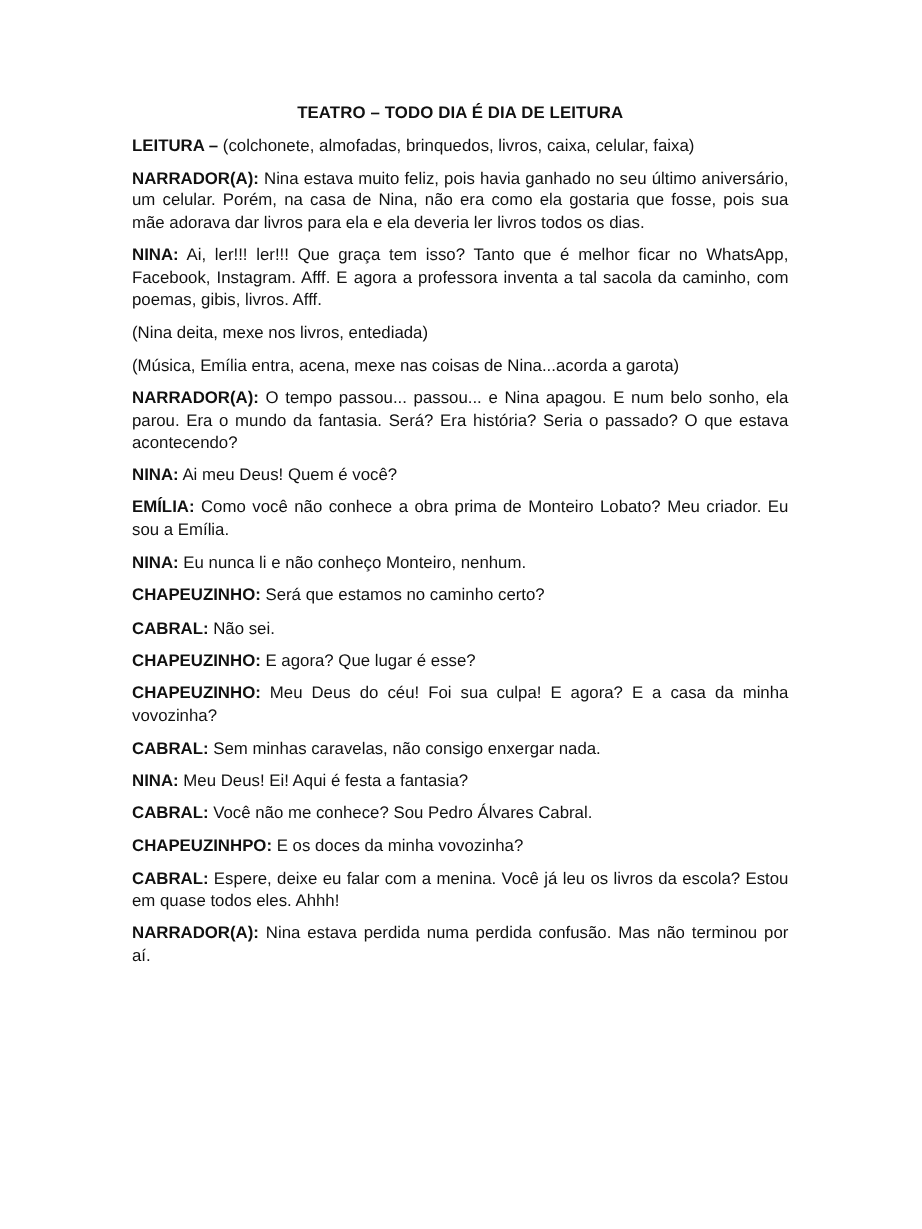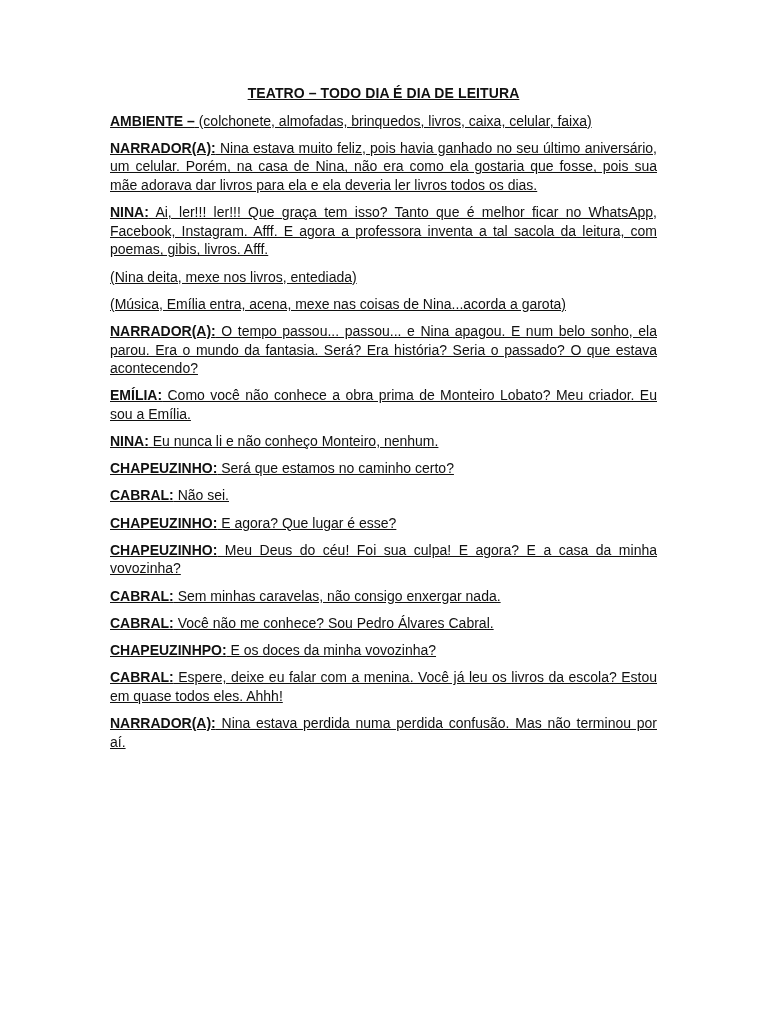--- a/index.html
+++ b/index.html
@@ -15,21 +15,20 @@
     }
     .page {
       position: absolute;
       left: 110px;
       top: 84px;
       width: 547px;
       font-family: "Liberation Sans", sans-serif;
       font-size: 14px;
       line-height: 18.6px;
       color: #111111;
-      text-decoration: underline;
     }
     .title {
       text-align: center;
       font-weight: bold;
       margin: 0 0 9px 0;
       letter-spacing: 0.1px;
     }
     .para {
       margin: 0 0 8.6px 0;
       text-align: justify;
@@ -37,50 +36,52 @@
     .speaker {
       font-weight: bold;
     }
   </style>
 </head>
 <body>
 
 <div class="page">
   <div class="title">TEATRO – TODO DIA É DIA DE LEITURA</div>
 
-  <p class="para"><span class="speaker">AMBIENTE –</span><span> (colchonete, almofadas, brinquedos, livros, caixa, celular, faixa)</span></p>
+  <p class="para"><span class="speaker">LEITURA –</span><span> (colchonete, almofadas, brinquedos, livros, caixa, celular, faixa)</span></p>
 
   <p class="para"><span class="speaker">NARRADOR(A):</span><span> Nina estava muito feliz, pois havia ganhado no seu último aniversário, um celular. Porém, na casa de Nina, não era como ela gostaria que fosse, pois sua mãe adorava dar livros para ela e ela deveria ler livros todos os dias.</span></p>
 
 
-  <p class="para"><span class="speaker">NINA:</span><span> Ai, ler!!! ler!!! Que graça tem isso? Tanto que é melhor ficar no WhatsApp, Facebook, Instagram. Afff. E agora a professora inventa a tal sacola da leitura, com poemas, gibis, livros. Afff.</span></p>
+  <p class="para"><span class="speaker">NINA:</span><span> Ai, ler!!! ler!!! Que graça tem isso? Tanto que é melhor ficar no WhatsApp, Facebook, Instagram. Afff. E agora a professora inventa a tal sacola da caminho, com poemas, gibis, livros. Afff.</span></p>
 
   <p class="para"><span class="speaker"></span><span>(Nina deita, mexe nos livros, entediada)</span></p>
 
 
   <p class="para"><span class="speaker"></span><span>(Música, Emília entra, acena, mexe nas coisas de Nina...acorda a garota)</span></p>
 
   <p class="para"><span class="speaker">NARRADOR(A):</span><span> O tempo passou... passou... e Nina apagou. E num belo sonho, ela parou. Era o mundo da fantasia. Será? Era história? Seria o passado? O que estava acontecendo?</span></p>
 
+  <p class="para"><span class="speaker">NINA:</span><span> Ai meu Deus! Quem é você?</span></p>
 
   <p class="para"><span class="speaker">EMÍLIA:</span><span> Como você não conhece a obra prima de Monteiro Lobato? Meu criador. Eu sou a Emília.</span></p>
 
   <p class="para"><span class="speaker">NINA:</span><span> Eu nunca li e não conheço Monteiro, nenhum.</span></p>
 
   <p class="para"><span class="speaker">CHAPEUZINHO:</span><span> Será que estamos no caminho certo?</span></p>
 
   <p class="para"><span class="speaker">CABRAL:</span><span> Não sei.</span></p>
 
   <p class="para"><span class="speaker">CHAPEUZINHO:</span><span> E agora? Que lugar é esse?</span></p>
 
 
   <p class="para"><span class="speaker">CHAPEUZINHO:</span><span> Meu Deus do céu! Foi sua culpa! E agora? E a casa da minha vovozinha?</span></p>
 
   <p class="para"><span class="speaker">CABRAL:</span><span> Sem minhas caravelas, não consigo enxergar nada.</span></p>
 
+  <p class="para"><span class="speaker">NINA:</span><span> Meu Deus! Ei! Aqui é festa a fantasia?</span></p>
 
   <p class="para"><span class="speaker">CABRAL:</span><span> Você não me conhece? Sou Pedro Álvares Cabral.</span></p>
 
   <p class="para"><span class="speaker">CHAPEUZINHPO:</span><span> E os doces da minha vovozinha?</span></p>
 
   <p class="para"><span class="speaker">CABRAL:</span><span> Espere, deixe eu falar com a menina. Você já leu os livros da escola? Estou em quase todos eles. Ahhh!</span></p>
 
   <p class="para"><span class="speaker">NARRADOR(A):</span><span> Nina estava perdida numa perdida confusão. Mas não terminou por aí.</span></p>
 </div>
 

